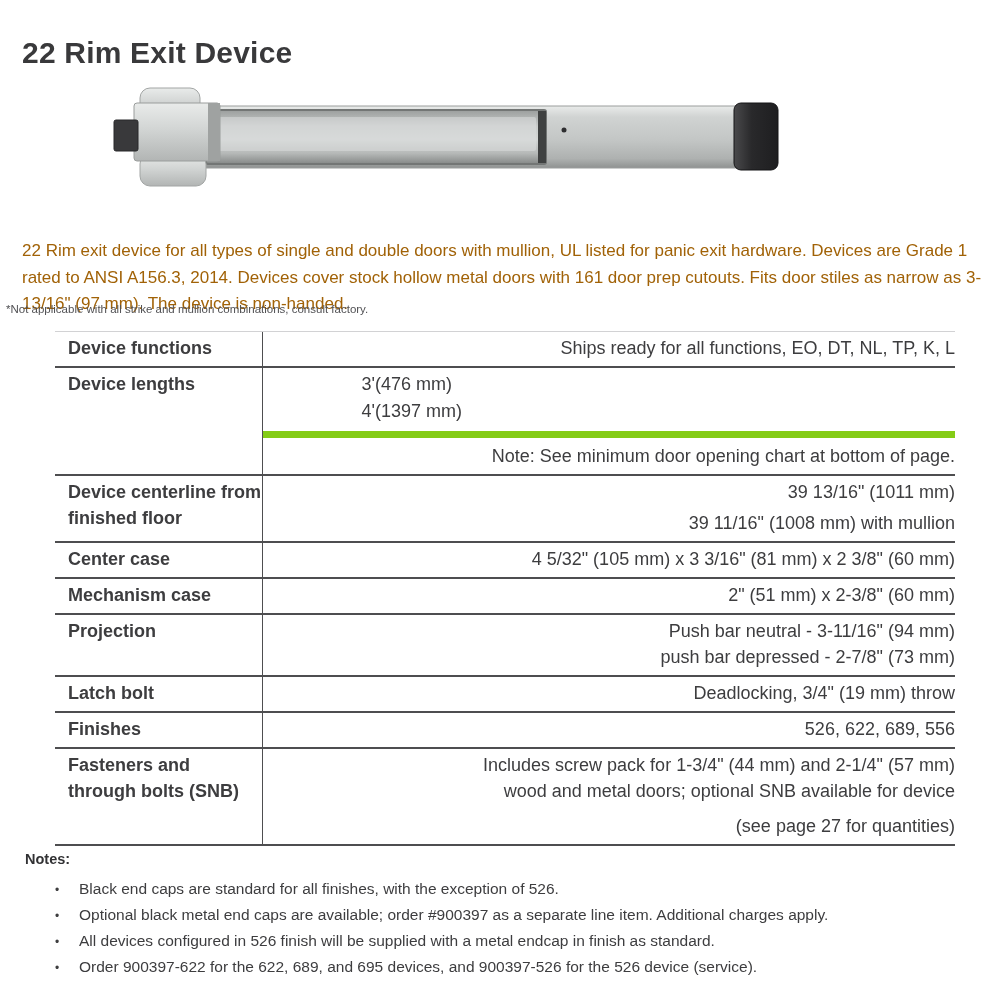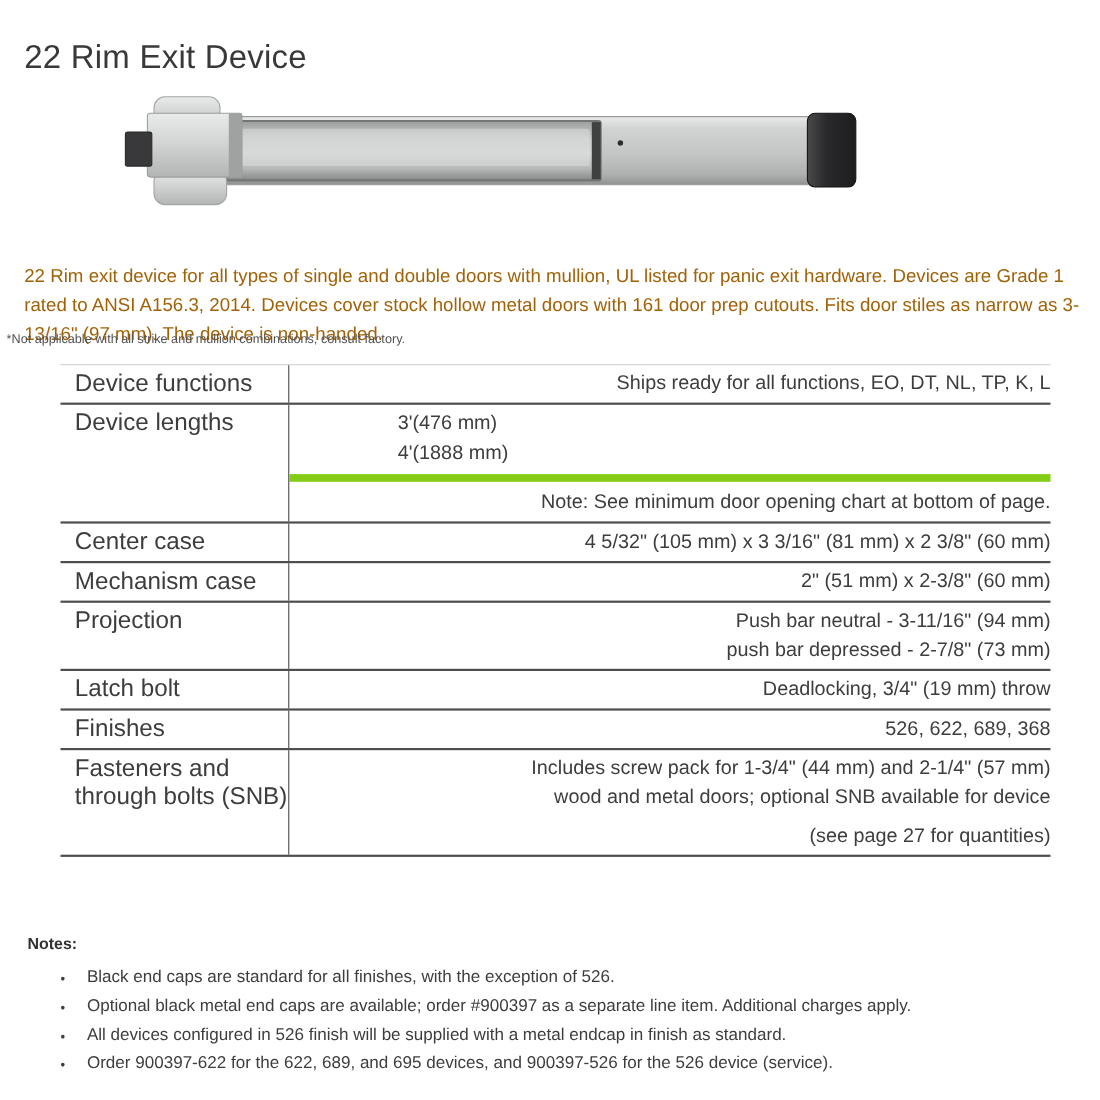--- a/index.html
+++ b/index.html
@@ -2,41 +2,41 @@
 <html><head>
 <meta charset="utf-8">
 <style>
   html,body{margin:0;padding:0;}
   body{
     width:1000px;height:1000px;background:#ffffff;position:relative;
     font-family:"Liberation Sans", sans-serif;color:#3d3d3f;overflow:hidden;
   }
   .page-title{
     position:absolute;left:22px;top:16px;
-    font-size:30px;font-weight:400;color:#39393b;letter-spacing:0.2px;
+    font-size:30px;font-weight:700;color:#39393b;letter-spacing:0.2px;
   }
   .device-figure{position:absolute;left:108px;top:82px;width:680px;height:110px;}
   .description{
     position:absolute;left:22px;top:221px;width:966px;
     font-size:17px;line-height:26.5px;color:#a16207;
   }
   .footnote{
     position:absolute;left:6px;top:303px;font-size:11.5px;color:#515154;
   }
   .spec{position:absolute;left:55px;top:331px;width:900px;}
   .spec-header{
     background:#f0f0f1;color:#333335;font-weight:bold;font-size:17px;
     padding:4px 0 5px 13px;
   }
   .spec-body{border-bottom:2px solid #4e4e50;}
   .spec-row{display:flex;border-top:2px solid #4e4e50;}
   .spec-row.first{border-top:1px solid #d2d2d4;}
   .spec-label{
     flex:0 0 194px;width:194px;padding:3px 0 5px 13px;
-    border-right:1.5px solid #4e4e50;font-size:22px;line-height:26px;
+    border-right:1.5px solid #4e4e50;font-size:18px;line-height:26px;font-weight:bold;
   }
   .spec-value{flex:1;padding:3px 0 5px 12px;font-size:18px;line-height:26px;text-align:right;}
   .len-line{display:flex;line-height:27px;}
   .len-size{flex:0 0 100px;width:100px;}
   .value-note{
     margin-top:6px;padding-top:5px;border-top:7px solid #84cc16;
     margin-left:-12px;padding-left:12px;
   }
   .value-gap{margin-top:5px;}
   .see-page{margin-top:9px;}
@@ -113,26 +113,33 @@
 
     <div class="spec-row">
       <div class="spec-label">Device lengths</div>
       <div class="spec-value">
         <div class="len-line">
           <span class="len-size">3'</span>
           <span>(476 mm)</span>
         </div>
         <div class="len-line">
           <span class="len-size">4'</span>
-          <span>(1888 mm)</span>
+          <span>(1397 mm)</span>
         </div>
         <div class="value-note">Note: See minimum door opening chart at bottom of page.</div>
       </div>
     </div>
 
+    <div class="spec-row">
+      <div class="spec-label">Device centerline from finished floor</div>
+      <div class="spec-value">
+        <div>39 13/16" (1011 mm)</div>
+        <div class="value-gap">39 11/16" (1008 mm) with mullion</div>
+      </div>
+    </div>
 
     <div class="spec-row">
       <div class="spec-label">Center case</div>
       <div class="spec-value">4 5/32" (105 mm) x 3 3/16" (81 mm) x 2 3/8" (60 mm)</div>
     </div>
 
     <div class="spec-row">
       <div class="spec-label">Mechanism case</div>
       <div class="spec-value">2" (51 mm) x 2-3/8" (60 mm)</div>
     </div>
@@ -145,21 +152,21 @@
       </div>
     </div>
 
     <div class="spec-row">
       <div class="spec-label">Latch bolt</div>
       <div class="spec-value">Deadlocking, 3/4" (19 mm) throw</div>
     </div>
 
     <div class="spec-row">
       <div class="spec-label">Finishes</div>
-      <div class="spec-value">526, 622, 689, 368</div>
+      <div class="spec-value">526, 622, 689, 556</div>
     </div>
 
     <div class="spec-row">
       <div class="spec-label">Fasteners and through bolts (SNB)</div>
       <div class="spec-value">
         <div>Includes screw pack for 1-3/4" (44 mm) and 2-1/4" (57 mm)</div>
         <div>wood and metal doors; optional SNB available for device</div>
         <div class="see-page">(see page 27 for quantities)</div>
       </div>
     </div>

